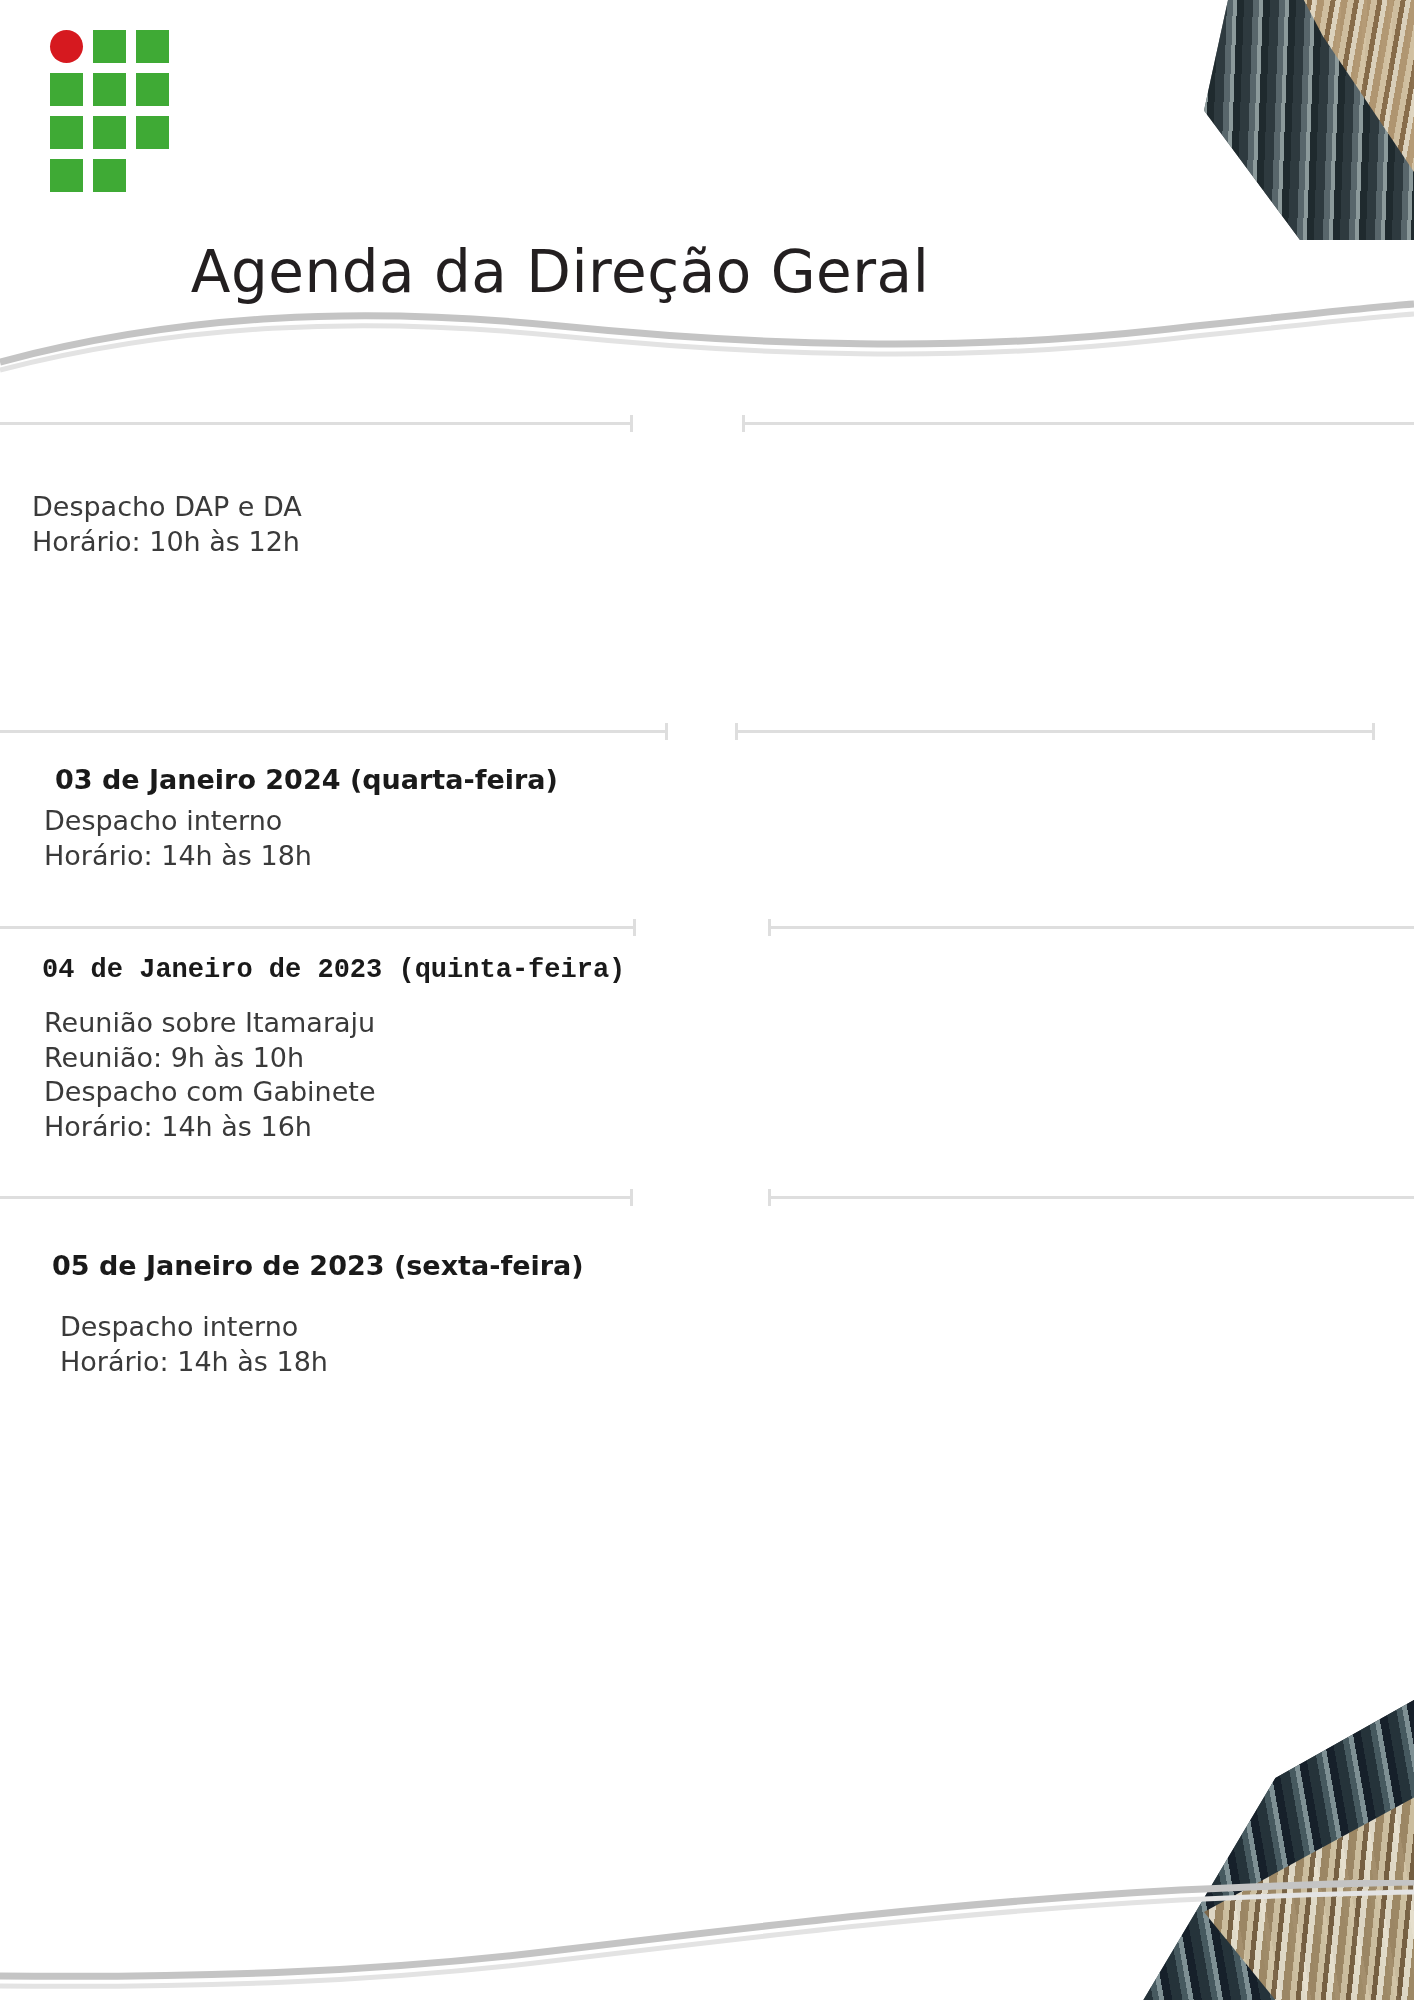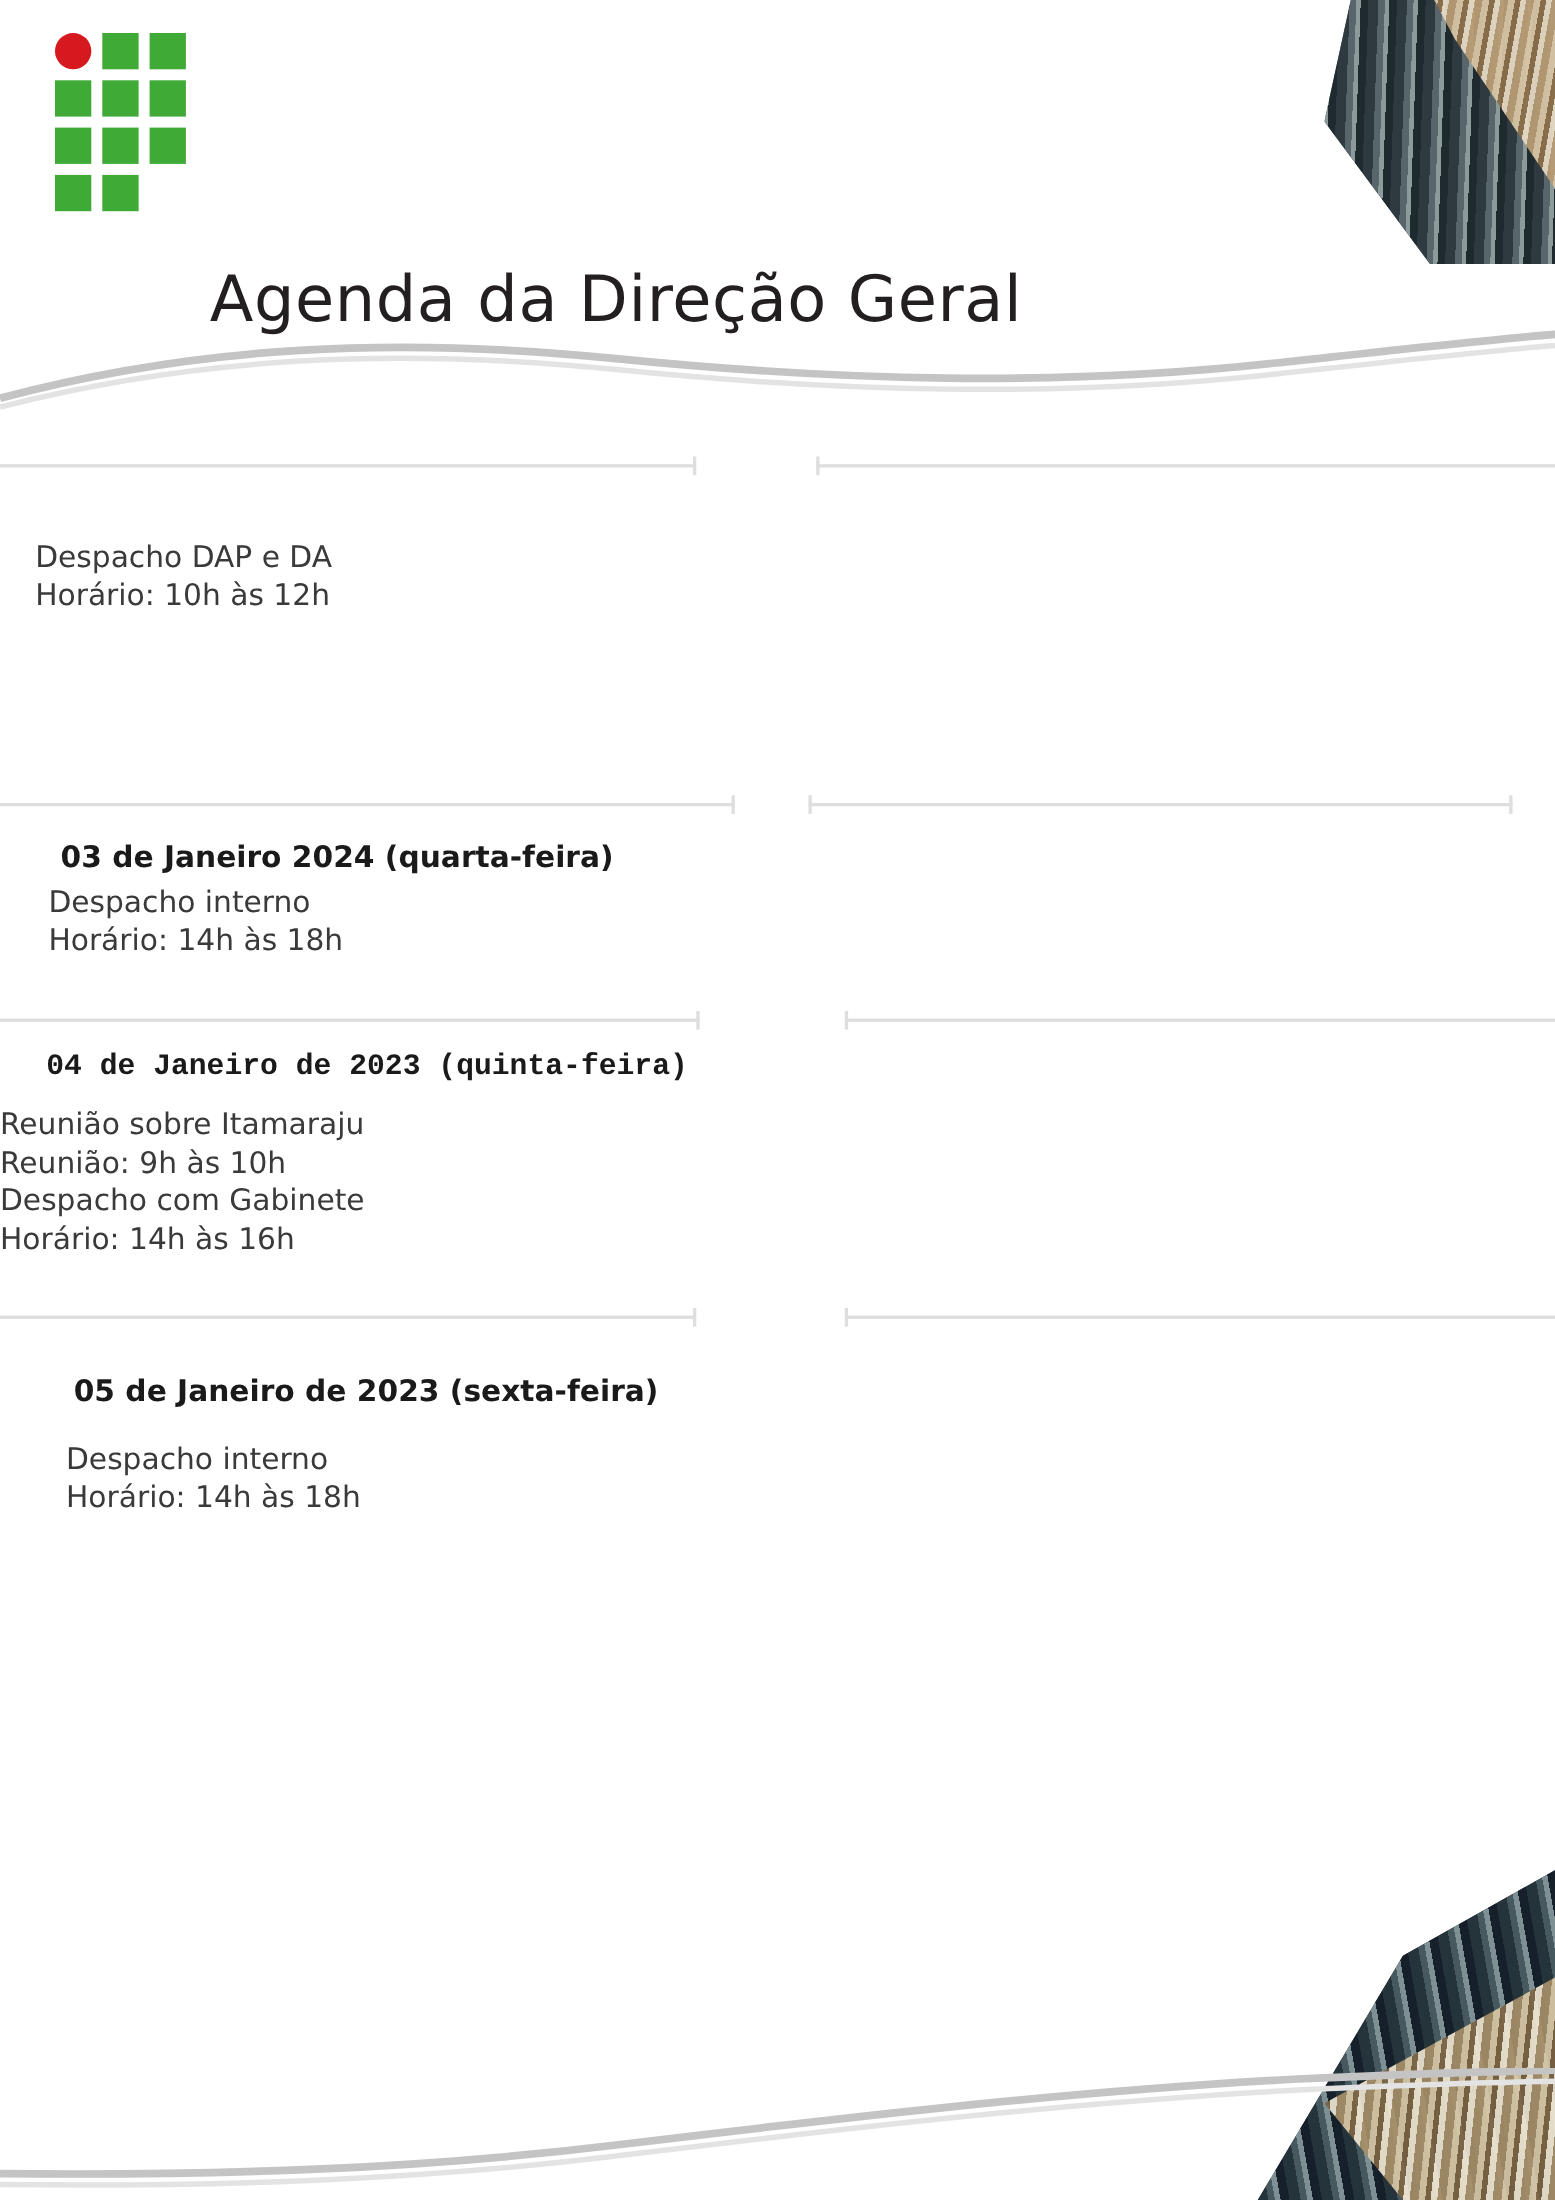--- a/index.html
+++ b/index.html
@@ -301,35 +301,35 @@
   </div>
   <div class="divider">
     <div class="seg left" style="left:0; width:636px;"></div>
     <div class="cap" style="left:633px;"></div>
     <div class="seg right" style="left:768px; width:646px;"></div>
     <div class="cap" style="left:768px;"></div>
   </div>
 
   <div class="day" style="height:230px; padding-top:14px;">
     <div class="day-title" style="margin-left:42px;font-family:Liberation Mono, monospace;">04 de Janeiro de 2023 (quinta-feira)</div>
-    <div class="day-lines" style="margin-top:20px;">
+    <div class="day-lines" style="margin-left:44px; margin-top:20px;">
       <div class="day-line">Reunião sobre Itamaraju</div>
       <div class="day-line">Reunião: 9h às 10h</div>
       <div class="day-line">Despacho com Gabinete</div>
       <div class="day-line">Horário: 14h às 16h</div>
     </div>
   </div>
   <div class="divider">
     <div class="seg left" style="left:0; width:632px;"></div>
     <div class="cap" style="left:630px;"></div>
     <div class="seg right" style="left:768px; width:646px;"></div>
     <div class="cap" style="left:768px;"></div>
   </div>
 
   <div class="day" style="height:200px; padding-top:40px;">
-    <div class="day-title" style="margin-left:67px;">05 de Janeiro de 2023 (sexta-feira)</div>
+    <div class="day-title" style="margin-left:52px;">05 de Janeiro de 2023 (sexta-feira)</div>
     <div class="day-lines" style="margin-left:60px; margin-top:28px;">
       <div class="day-line">Despacho interno</div>
       <div class="day-line">Horário: 14h às 18h</div>
     </div>
   </div>
 
 </div>
 
 </body></html>

